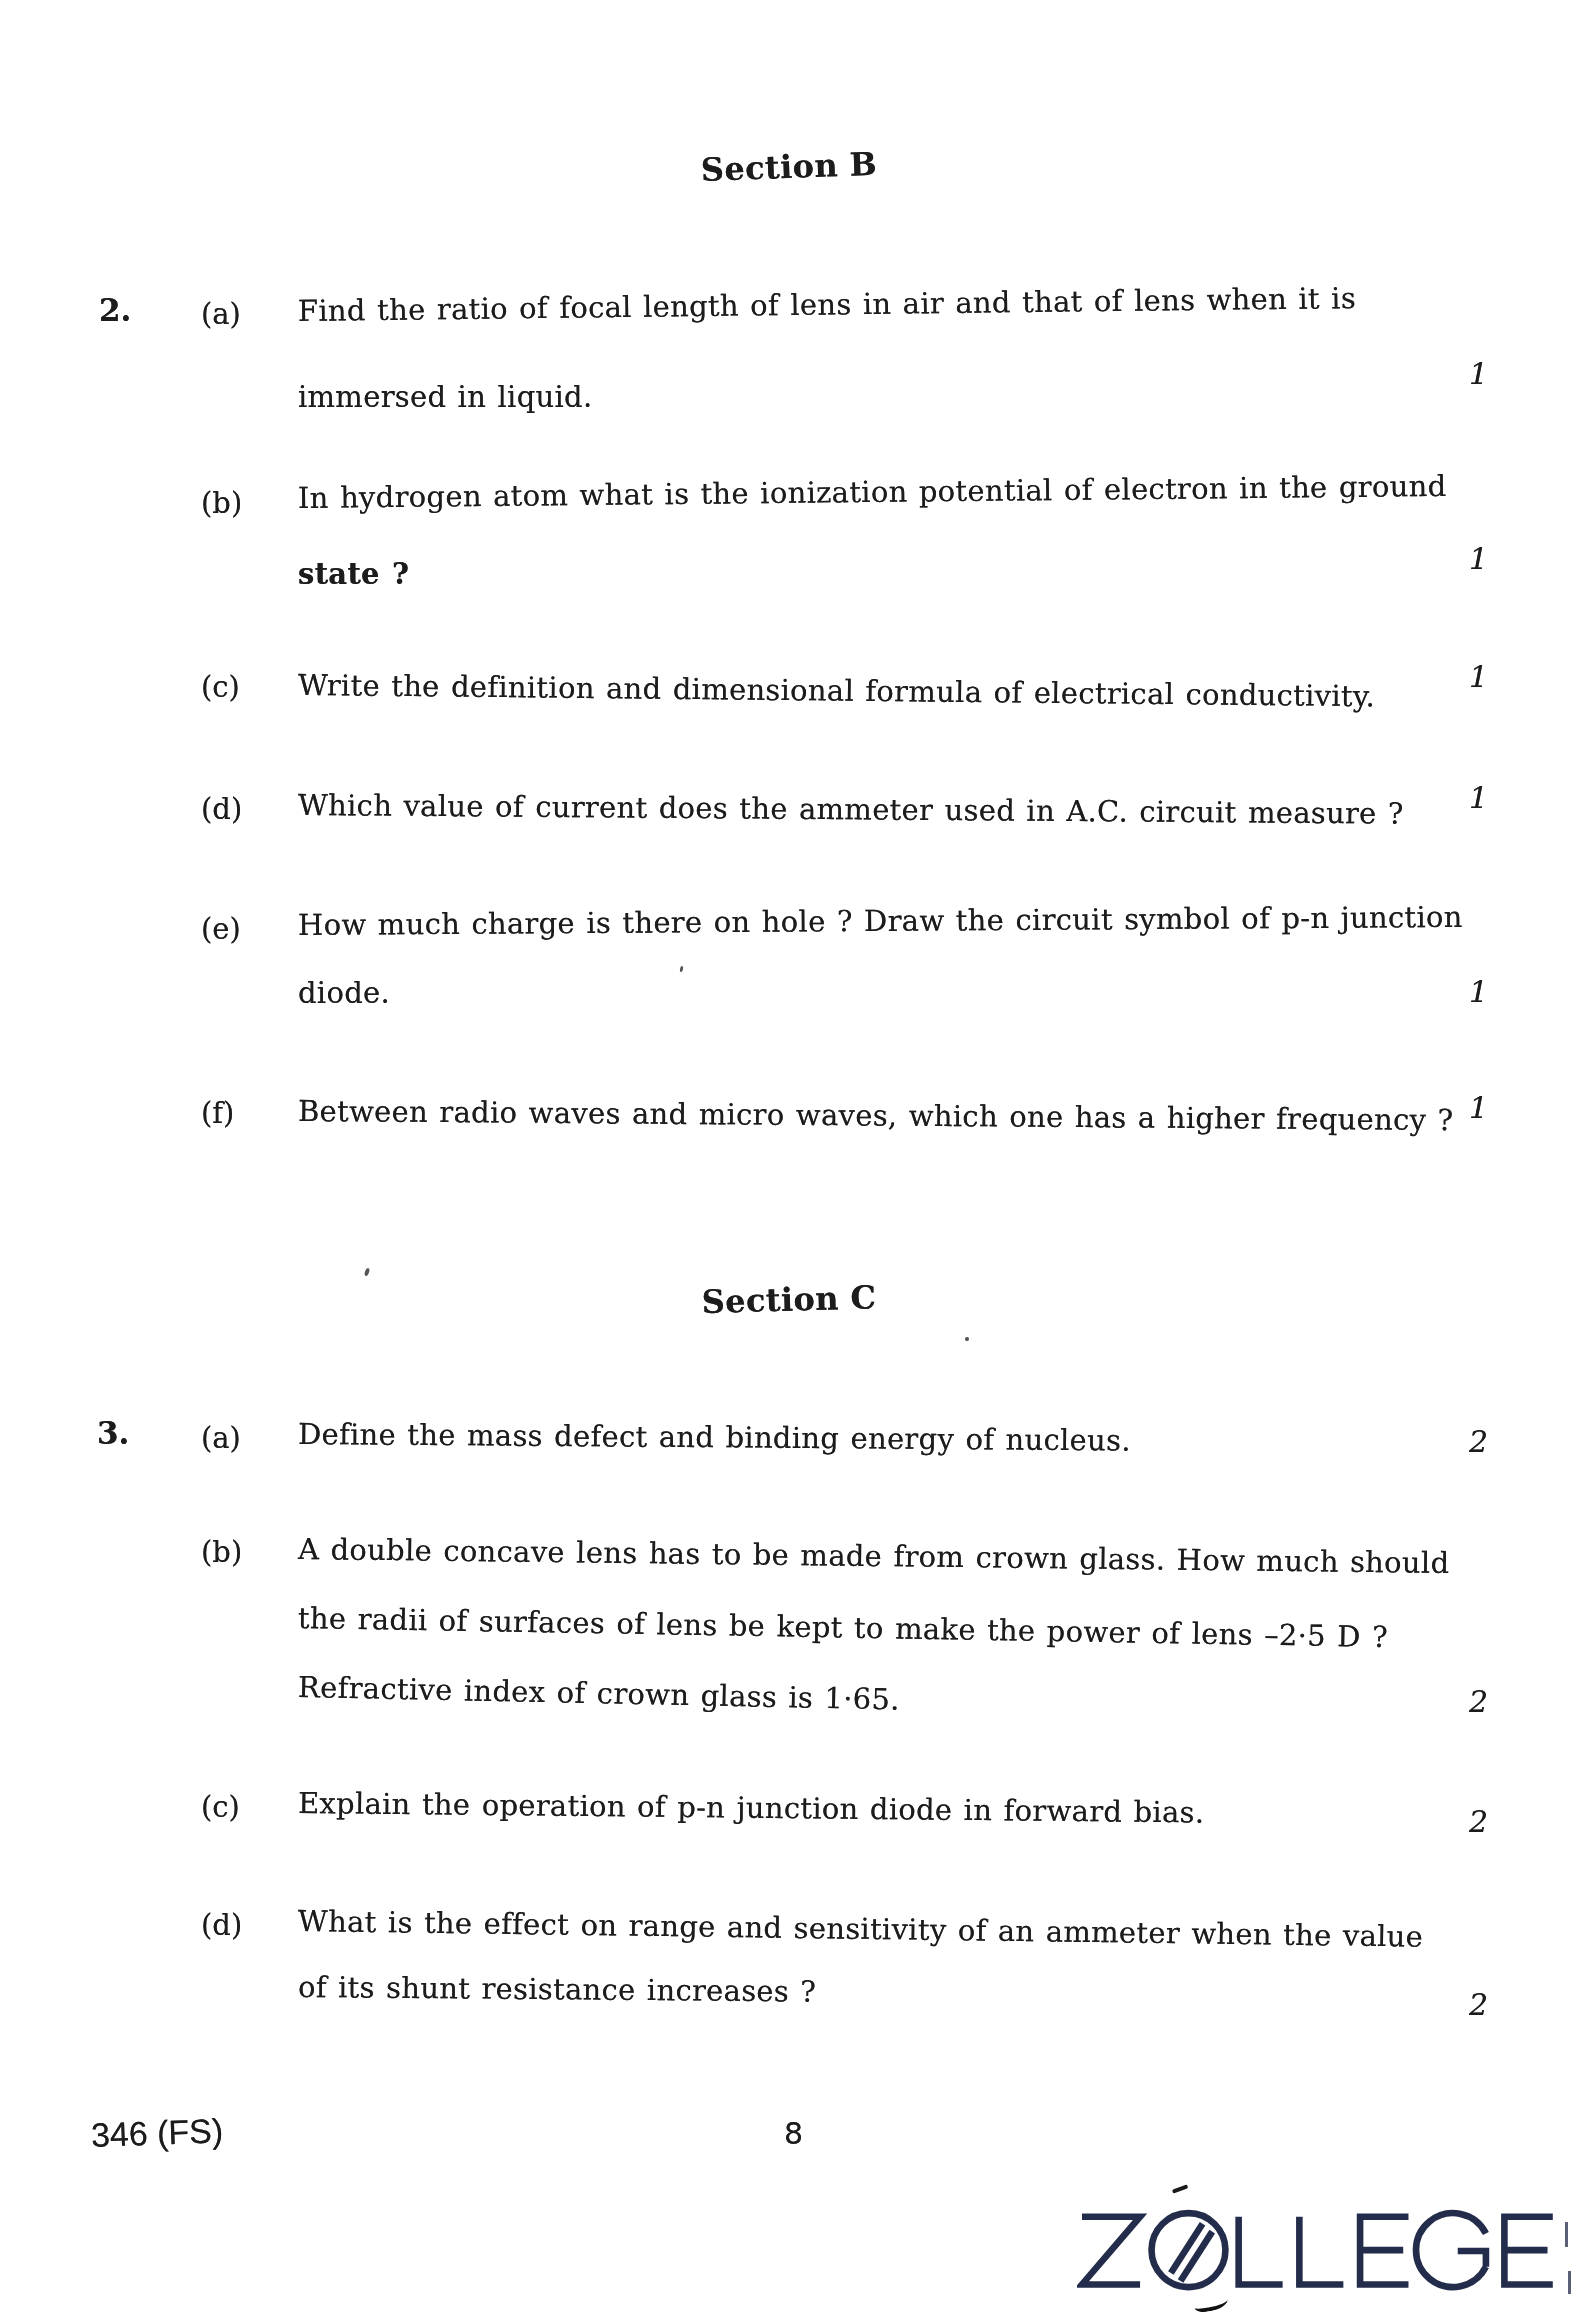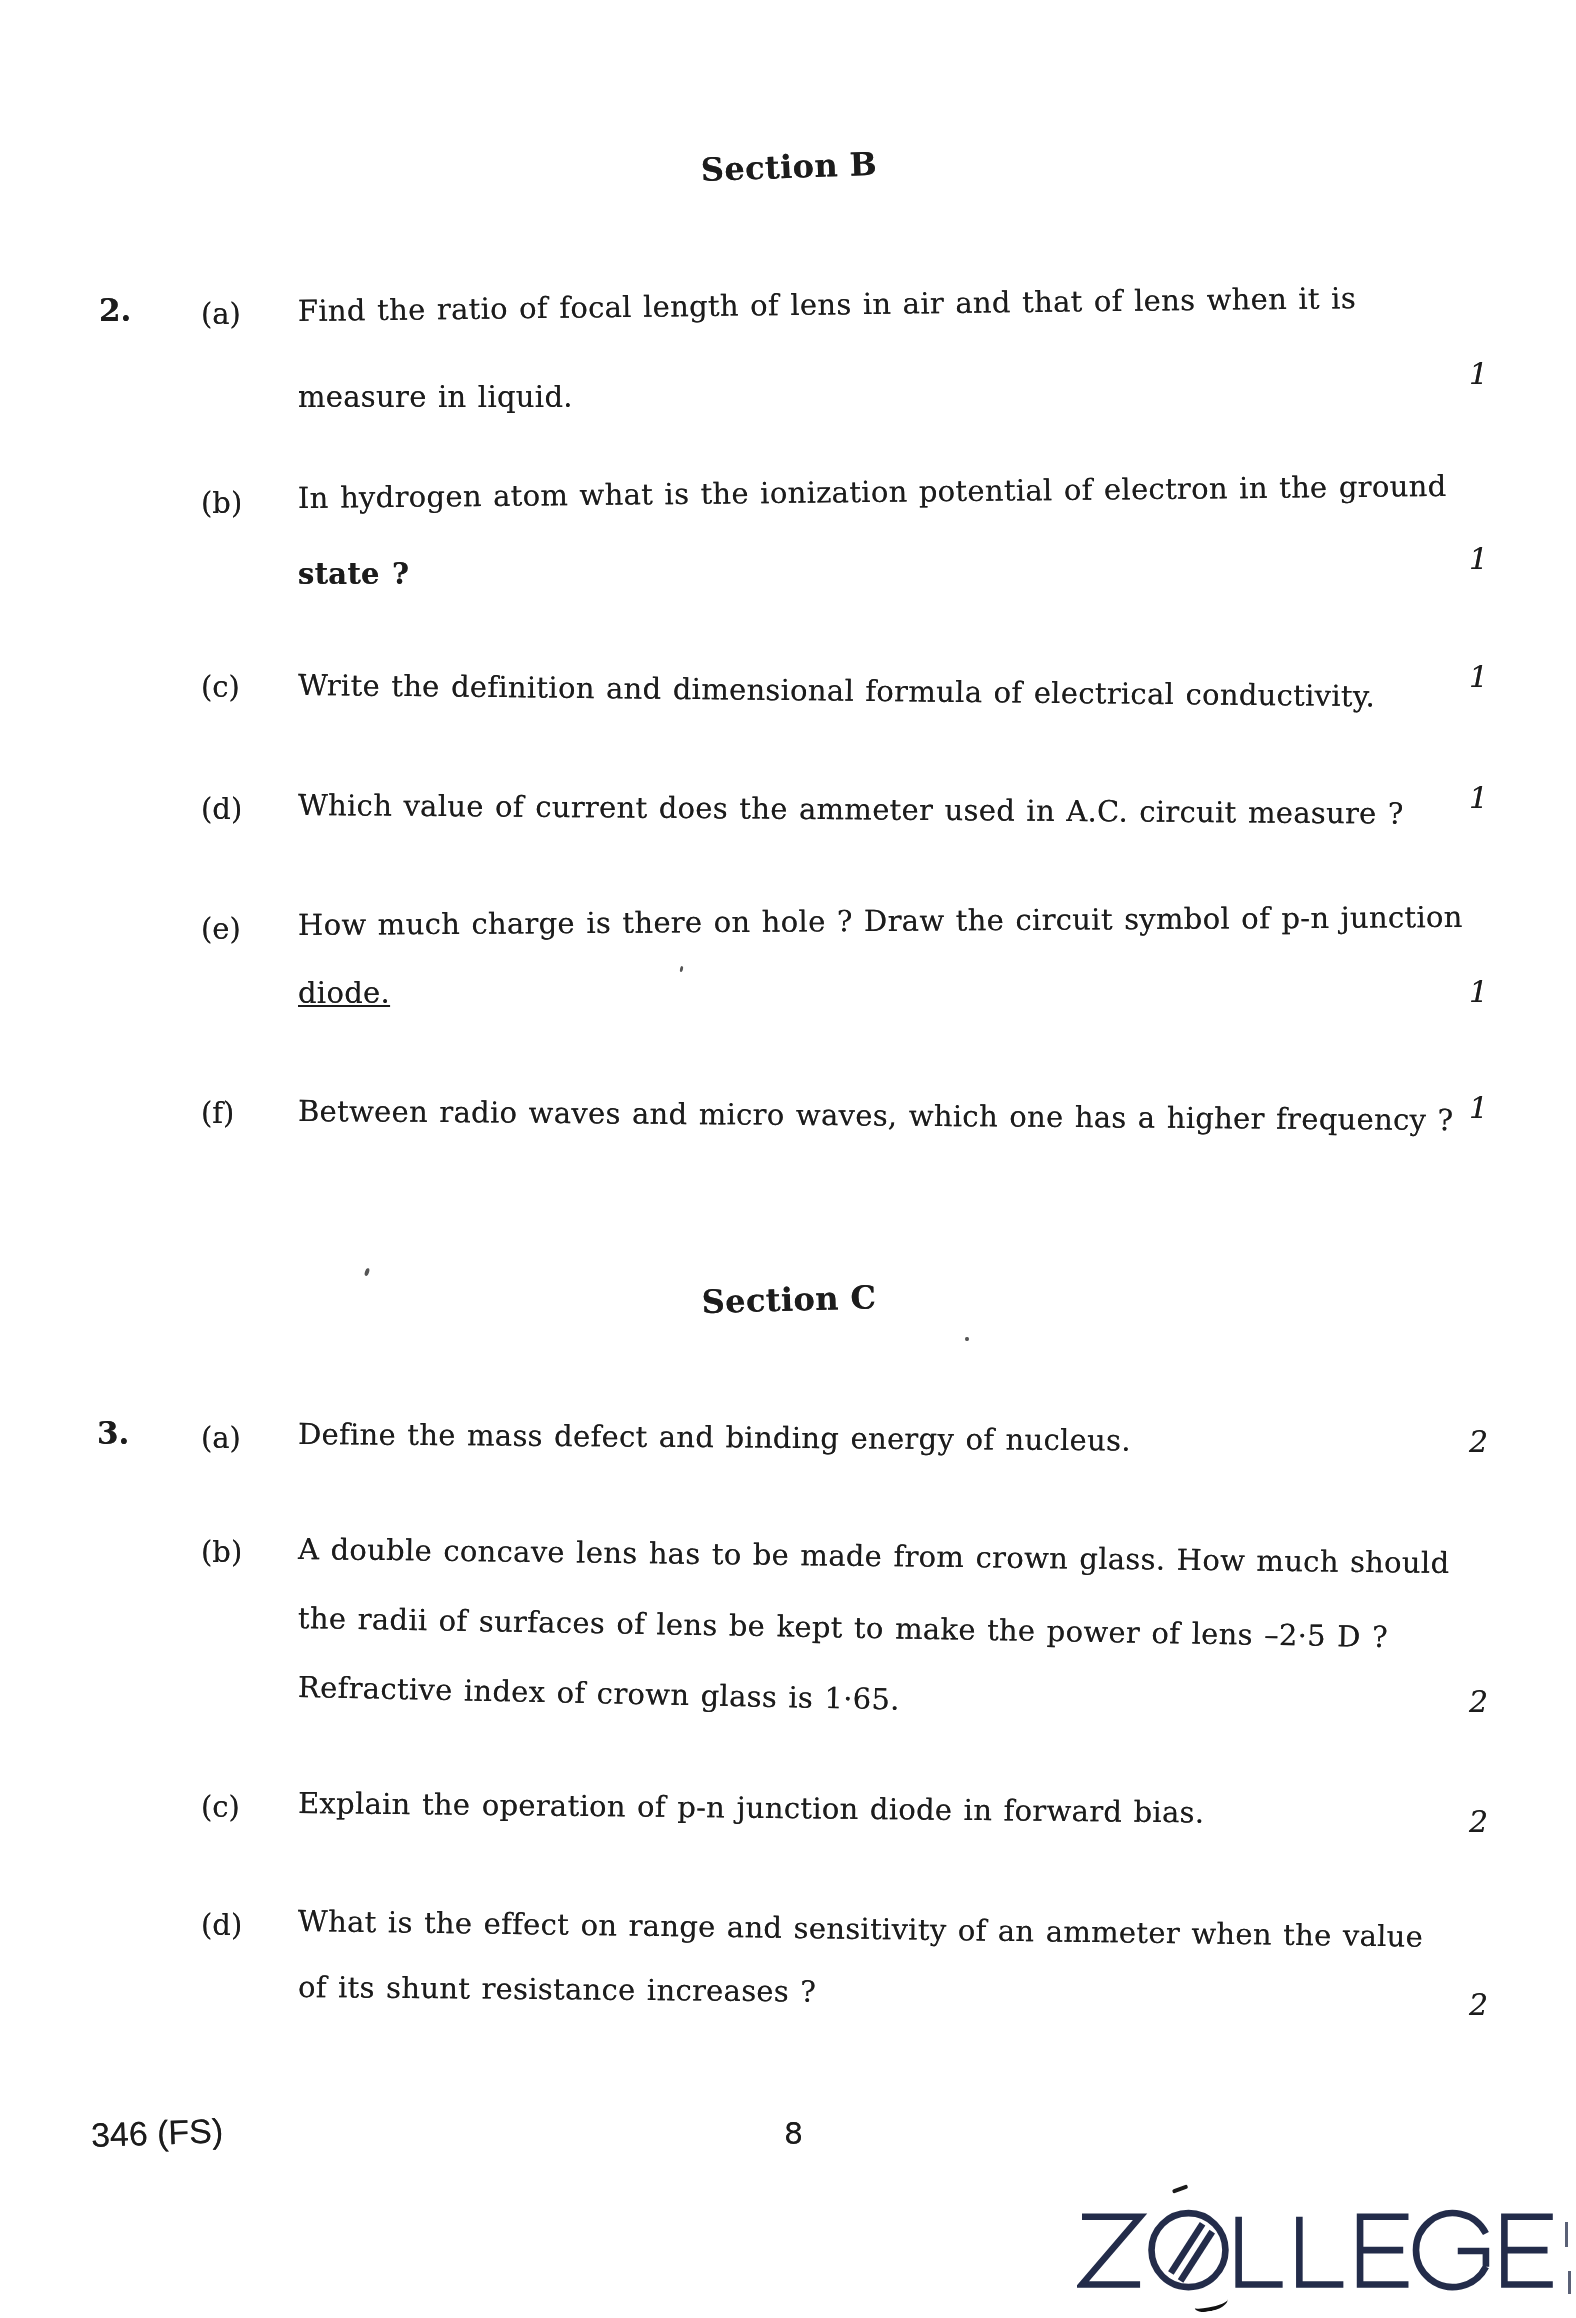--- a/index.html
+++ b/index.html
@@ -31,39 +31,39 @@
 <body>
 
 <div class="page">
 
   <div class="txt heading" style="left:50%; top:152px; transform:translateX(-50%) rotate(-2deg);">Section B</div>
 
   <div class="txt qnum" style="left:99px; top:293px;">2.</div>
 
   <div class="txt plabel" style="left:201px; top:298px;">(a)</div>
   <div class="txt line" style="left:298px; top:295px; transform:rotate(-0.7deg);">Find the ratio of focal length of lens in air and that of lens when it is</div>
-  <div class="txt line" style="left:298px; top:381px;">measure in liquid.</div>
+  <div class="txt line" style="left:298px; top:381px;">immersed in liquid.</div>
   <div class="txt marks" style="top:357px;">1</div>
 
   <div class="txt plabel" style="left:201px; top:487px;">(b)</div>
   <div class="txt line" style="left:298px; top:482px; transform:rotate(-0.6deg);">In hydrogen atom what is the ionization potential of electron in the ground</div>
   <div class="txt line" style="left:298px; top:558px;font-weight:bold;">state ?</div>
   <div class="txt marks" style="top:542px;">1</div>
 
   <div class="txt plabel" style="left:201px; top:671px;">(c)</div>
   <div class="txt line" style="left:298px; top:669px; transform:rotate(0.6deg);">Write the definition and dimensional formula of electrical conductivity.</div>
   <div class="txt marks" style="top:660px;">1</div>
 
   <div class="txt plabel" style="left:201px; top:793px;">(d)</div>
   <div class="txt line" style="left:298px; top:789px; transform:rotate(0.45deg);">Which value of current does the ammeter used in A.C. circuit measure ?</div>
   <div class="txt marks" style="top:781px;">1</div>
 
   <div class="txt plabel" style="left:201px; top:913px;">(e)</div>
   <div class="txt line" style="left:298px; top:909px; transform:rotate(-0.4deg);">How much charge is there on hole ? Draw the circuit symbol of p-n junction</div>
-  <div class="txt line" style="left:298px; top:977px;text-decoration:underline;">diode.</div>
+  <div class="txt line" style="left:298px; top:977px;">diode.</div>
   <div class="txt marks" style="top:975px;">1</div>
 
   <div class="txt plabel" style="left:201px; top:1097px;">(f)</div>
   <div class="txt line" style="left:298px; top:1095px; transform:rotate(0.45deg);">Between radio waves and micro waves, which one has a higher frequency ?</div>
   <div class="txt marks" style="top:1091px;">1</div>
 
   <div class="txt heading" style="left:50%; top:1284px; transform:translateX(-50%) rotate(-1.5deg);">Section C</div>
 
   <div class="txt qnum" style="left:97px; top:1416px;">3.</div>
 

